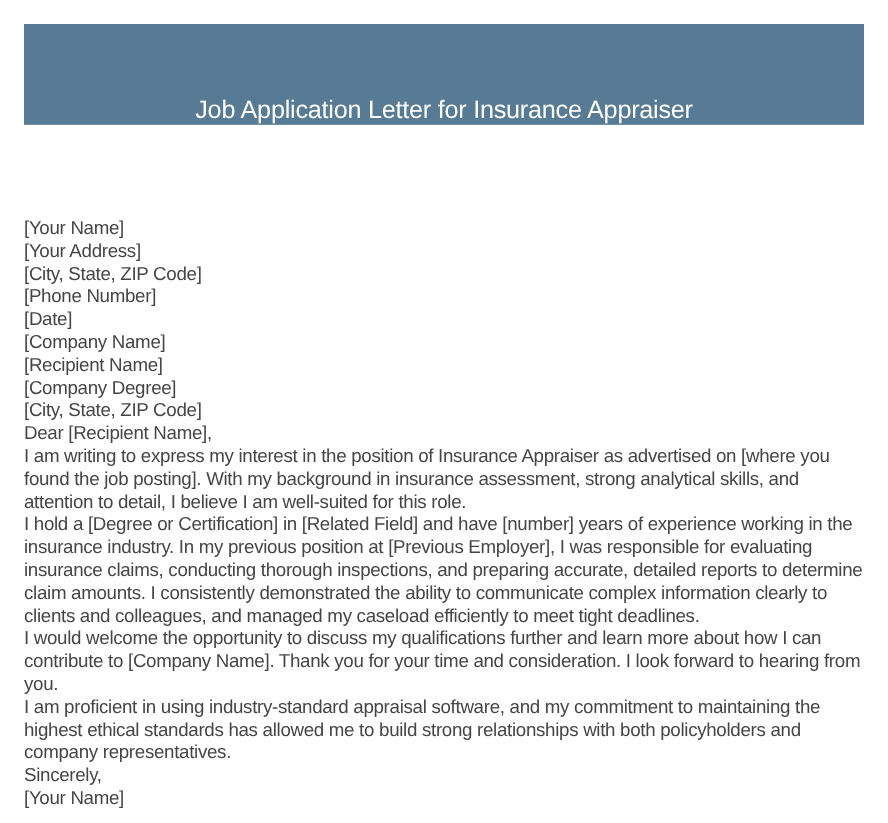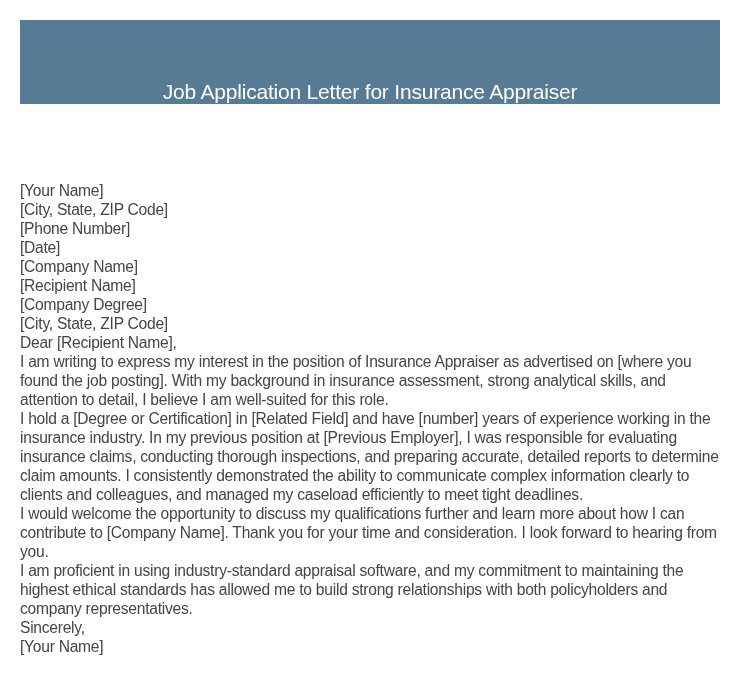--- a/index.html
+++ b/index.html
@@ -51,20 +51,21 @@
 </head>
 <body>
 
 <div class="header">
   <h1>Job Application Letter for Insurance Appraiser</h1>
 </div>
 
 <div class="letter">
   <div>
     <p class="line">[Your Name]</p>
+    <p class="line">[Your Address]</p>
     <p class="line">[City, State, ZIP Code]</p>
     <p class="line">[Phone Number]</p>
     <p class="line">[Date]</p>
   </div>
   <div>
     <p class="line">[Company Name]</p>
     <p class="line">[Recipient Name]</p>
     <p class="line">[Company Degree]</p>
     <p class="line">[City, State, ZIP Code]</p>
   </div>

